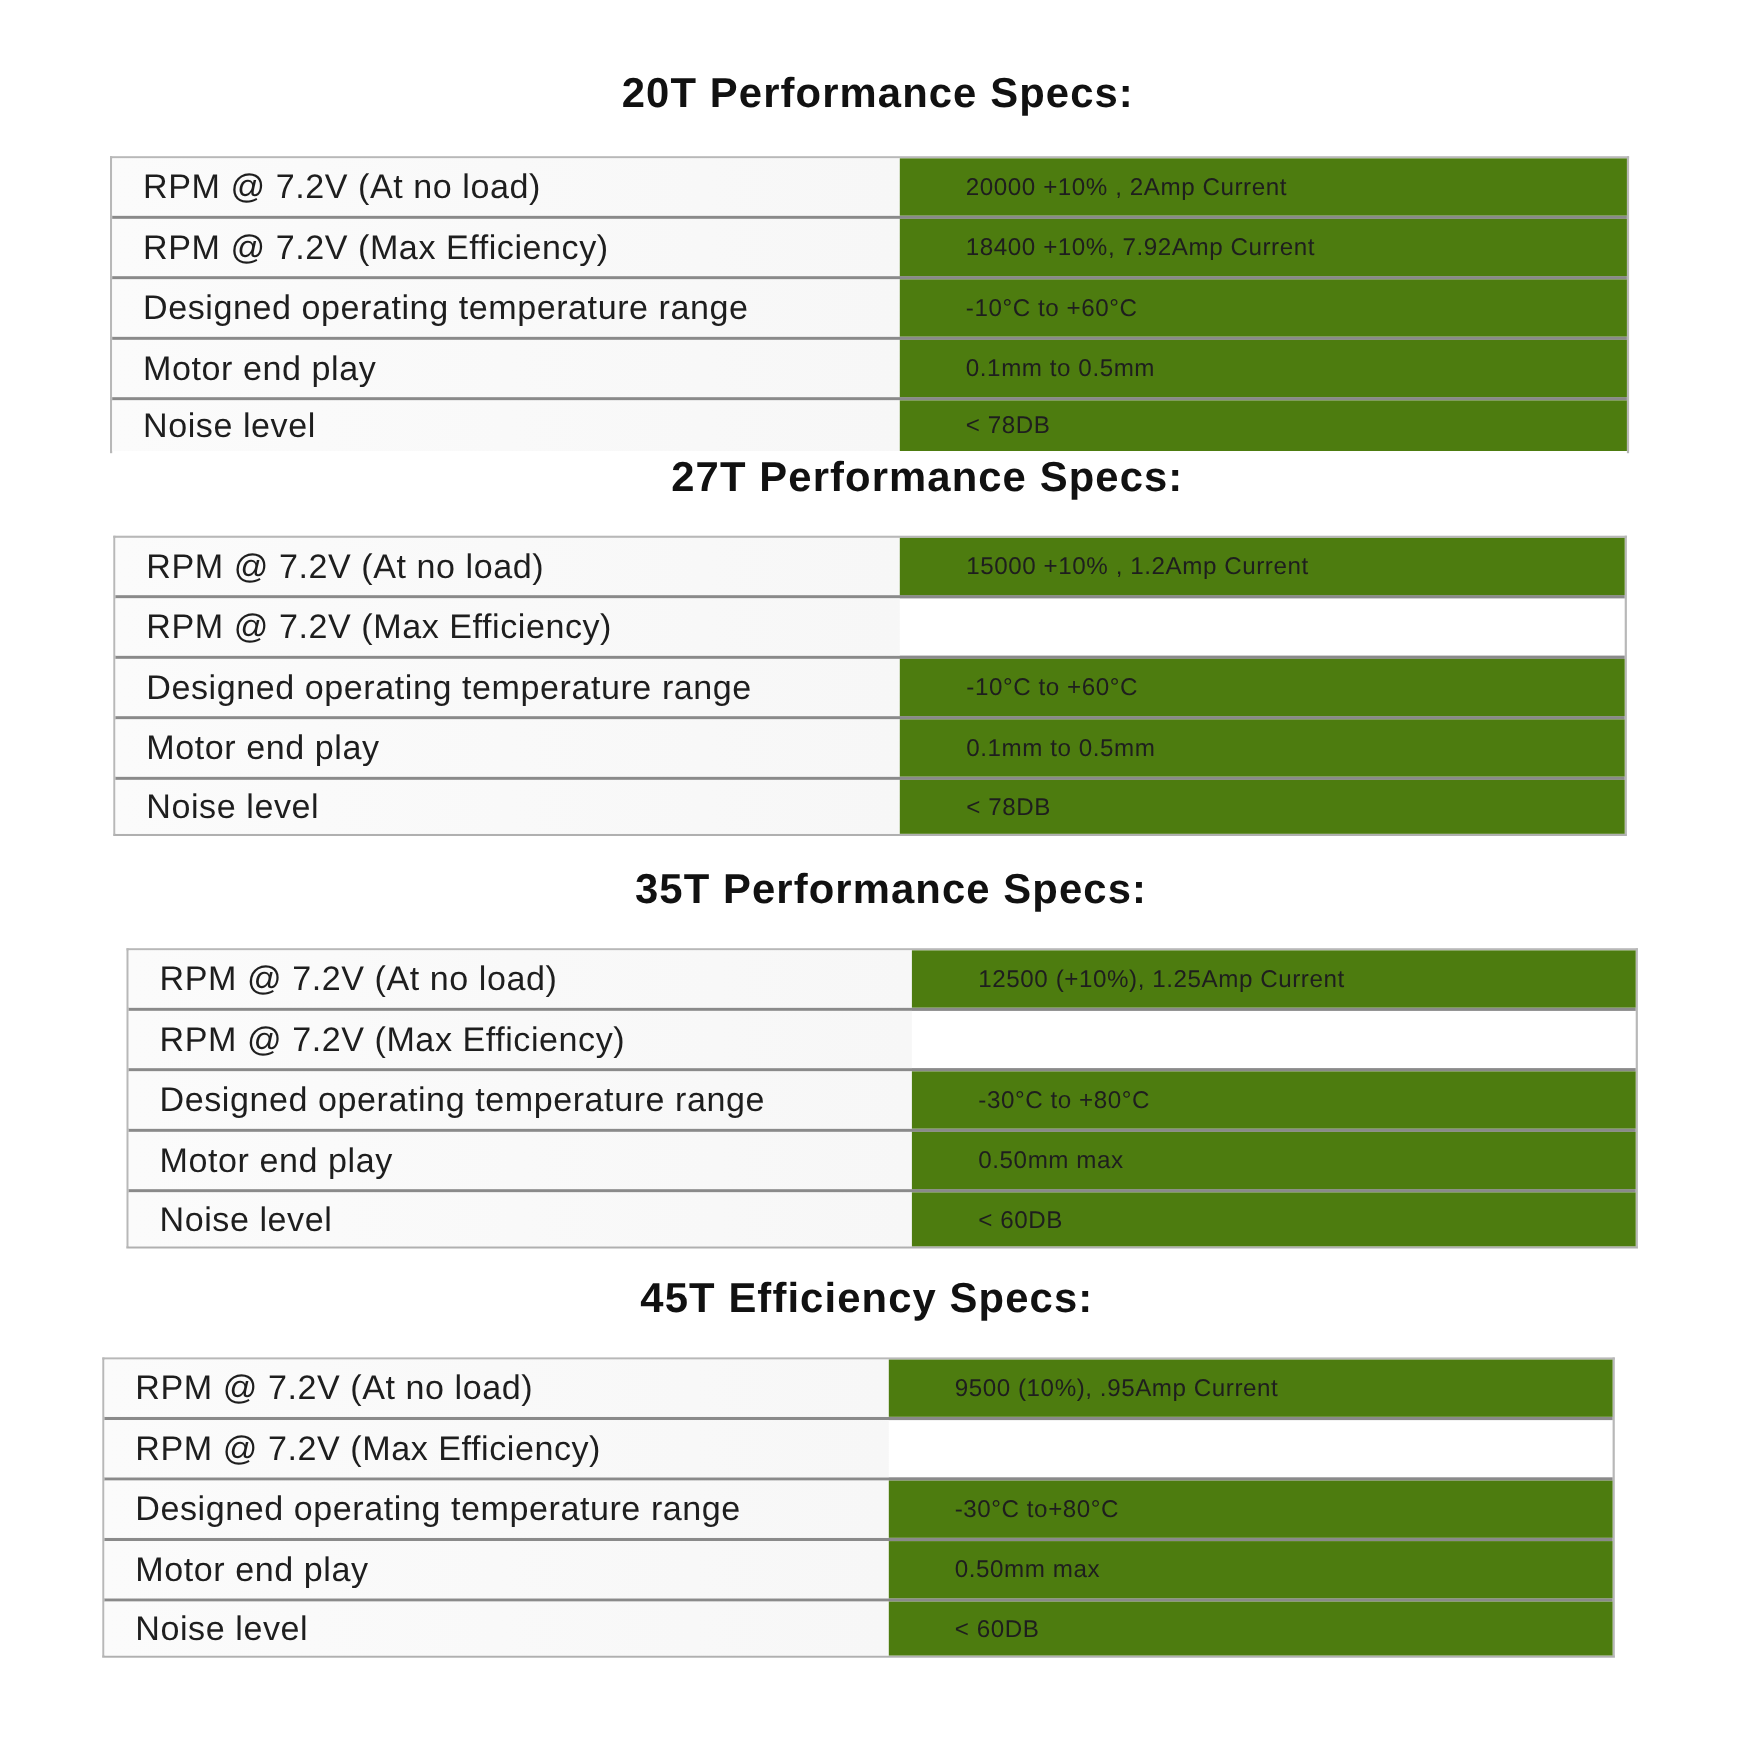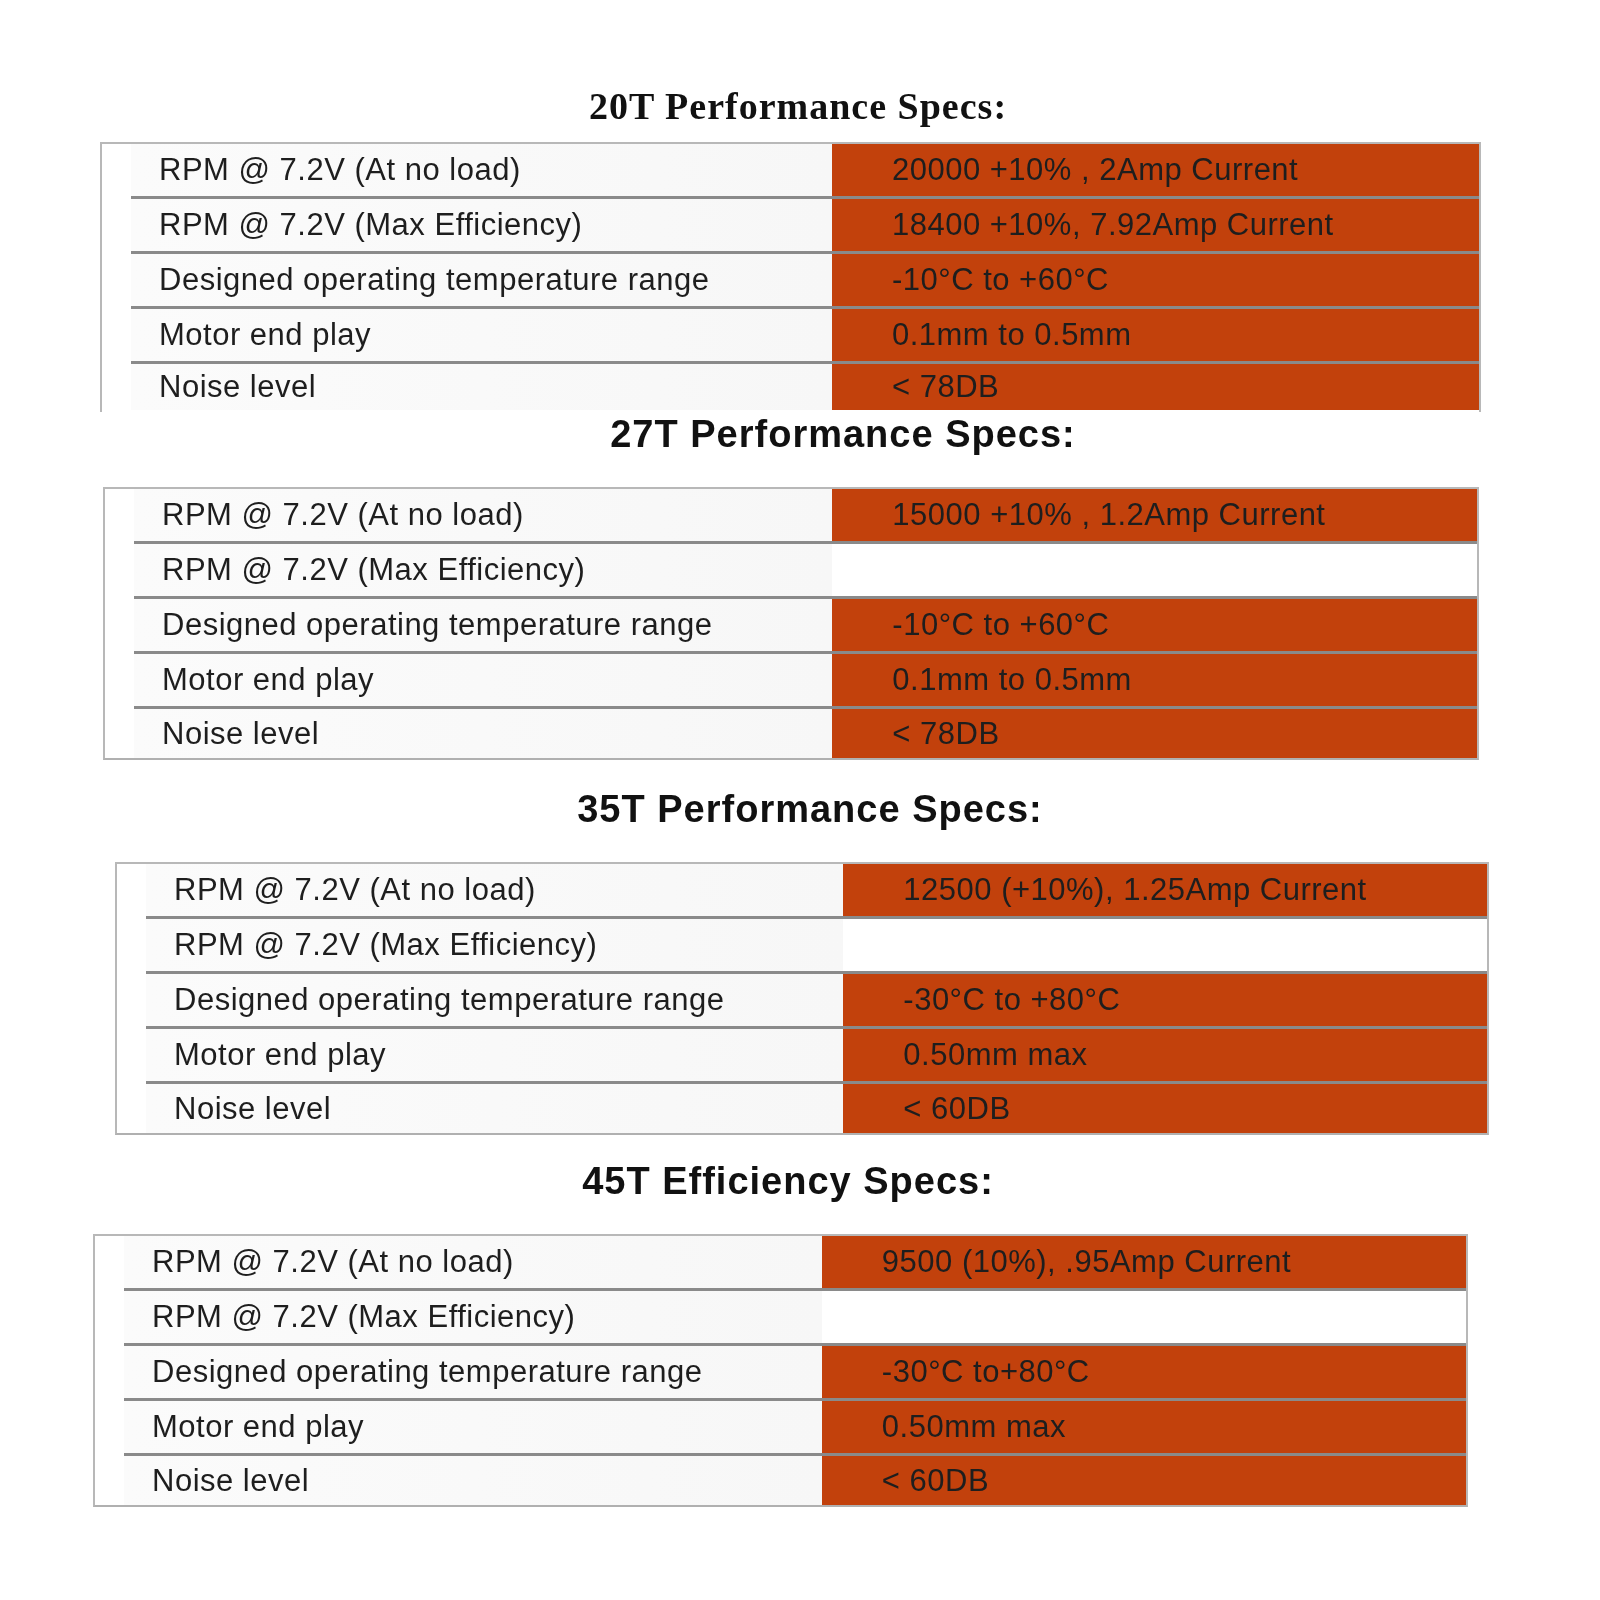--- a/index.html
+++ b/index.html
@@ -23,21 +23,20 @@
       color: #111111;
       white-space: nowrap;
       transform: translateX(-50%);
     }
     .spec-table {
       position: absolute;
       border: 2px solid #b8b8b8;
       border-bottom: 2px solid #b0b0b0;
       background: #ffffff;
       box-sizing: border-box;
-      padding-left: 29px;
     }
     .spec-table.open-bottom {
       border-bottom: none;
     }
     .spec-row {
       display: flex;
       box-sizing: border-box;
       border-bottom: 3px solid #8a8a8a;
       height: 55px;
     }
@@ -53,34 +52,34 @@
       letter-spacing: 0.5px;
       display: flex;
       align-items: center;
       white-space: nowrap;
       color: #1e1e1e;
     }
     .spec-value {
       flex: 1;
       box-sizing: border-box;
       padding-left: 60px;
-      font-size: 31px;
+      font-size: 22px;
       letter-spacing: 0.5px;
       display: flex;
       align-items: center;
       white-space: nowrap;
       color: #1e1e1e;
-      background: #c2410c;
+      background: #4d7c0f;
     }
   </style>
 </head>
 <body>
 
 <div>
-  <div class="section-title" style="left:798px; top:84px;font-family:Liberation Serif, serif;">20T Performance Specs:</div>
+  <div class="section-title" style="left:798px; top:64px;">20T Performance Specs:</div>
   <div class="spec-table open-bottom" style="left:100px; top:142px; width:1381px; height:270px;">
     <div class="spec-row">
       <div class="spec-label">RPM @ 7.2V (At no load)</div>
       <div class="spec-value">20000 +10% , 2Amp Current</div>
     </div>
     <div class="spec-row">
       <div class="spec-label">RPM @ 7.2V (Max Efficiency)</div>
       <div class="spec-value">18400 +10%, 7.92Amp Current</div>
     </div>
     <div class="spec-row">

